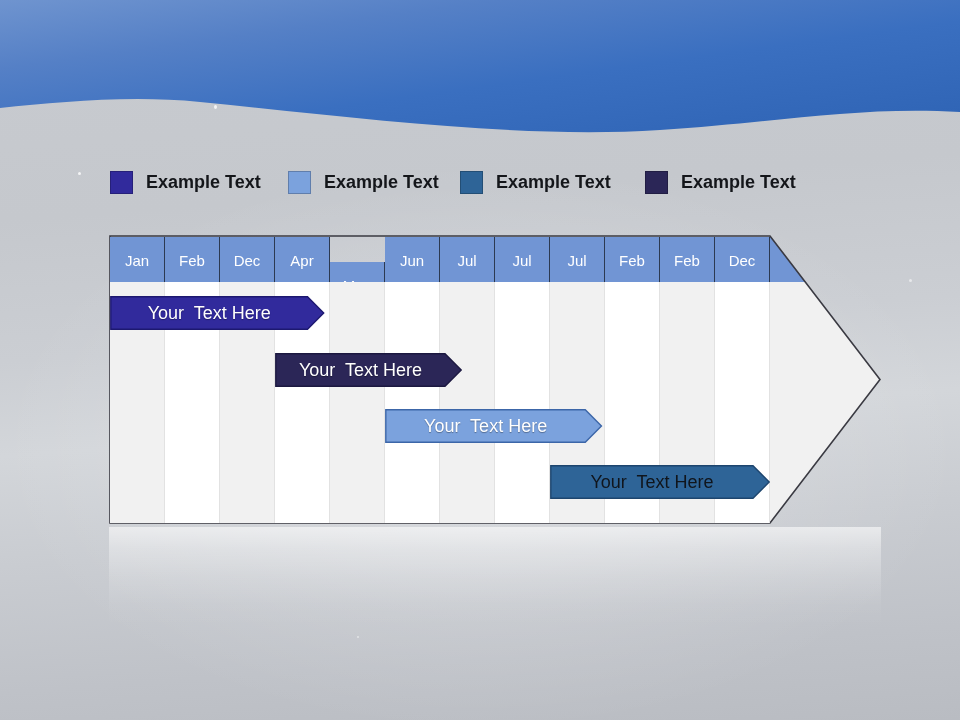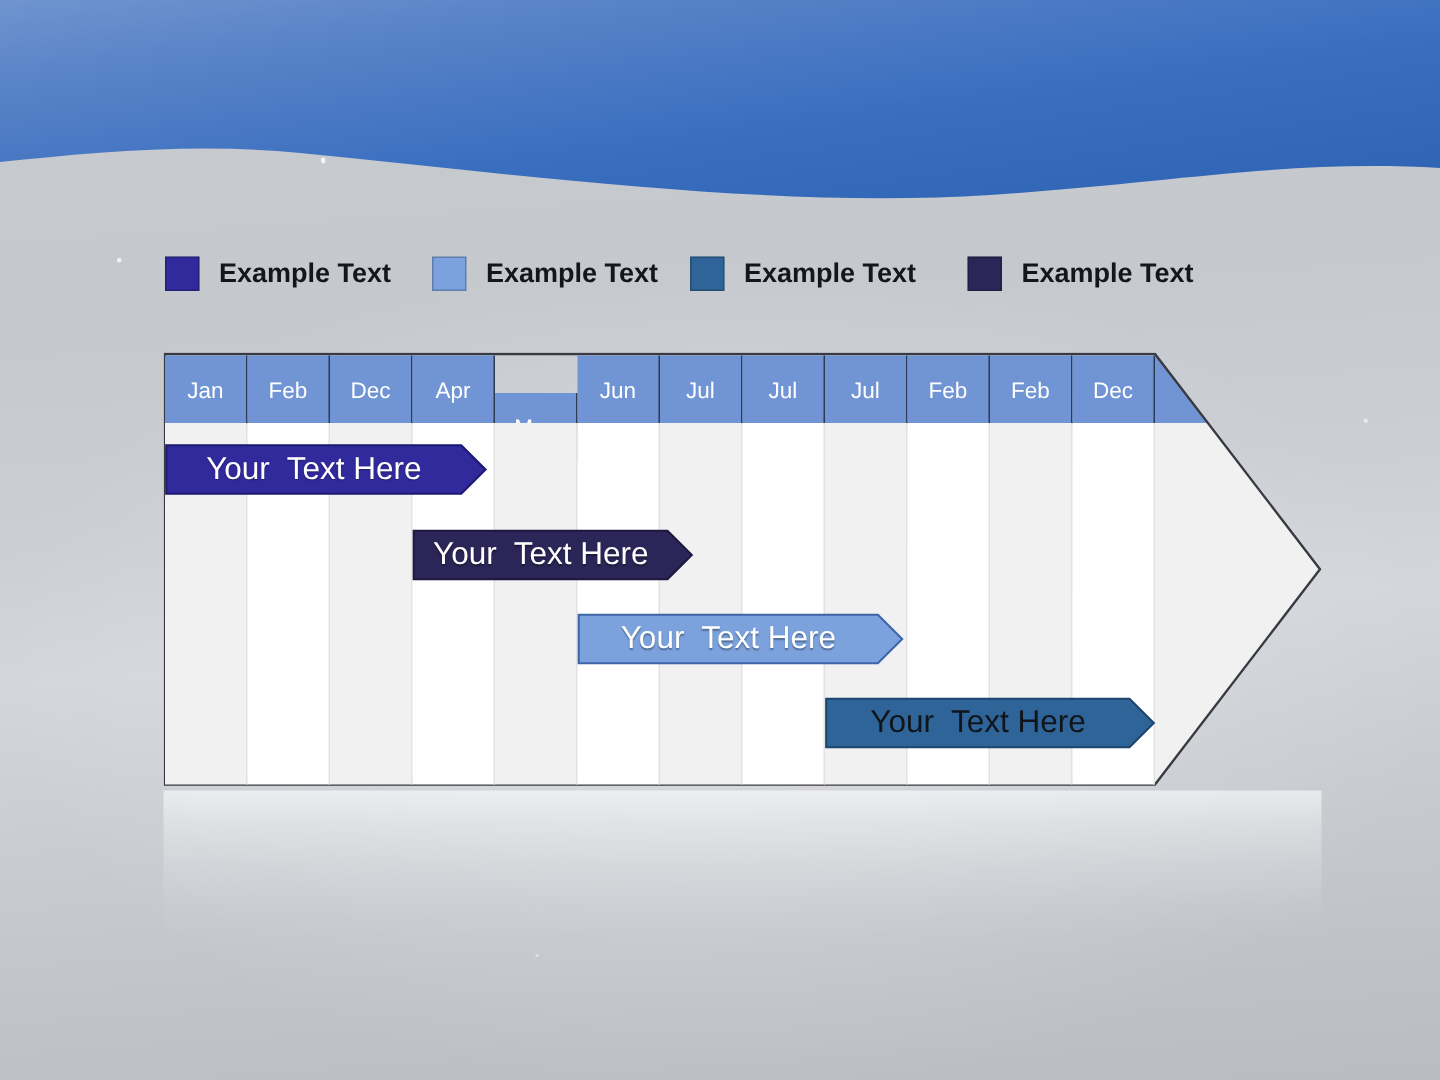--- a/index.html
+++ b/index.html
@@ -143,21 +143,21 @@
   .bar svg { display: block; overflow: visible; }
   .bar-label {
     position: absolute;
     top: 0;
     left: 0;
     right: 16px;
     height: 100%;
     display: flex;
     align-items: center;
     justify-content: center;
-    font-size: 21px;
+    font-size: 18px;
     white-space: nowrap;
     pointer-events: none;
   }
   .bar-label.light { color: #ffffff; text-shadow: 0 1px 1px rgba(0,0,0,0.35); }
   .bar-label.dark  { color: #10151c; }
 
   
   #reflection {
     position: absolute;
     left: 109px;

